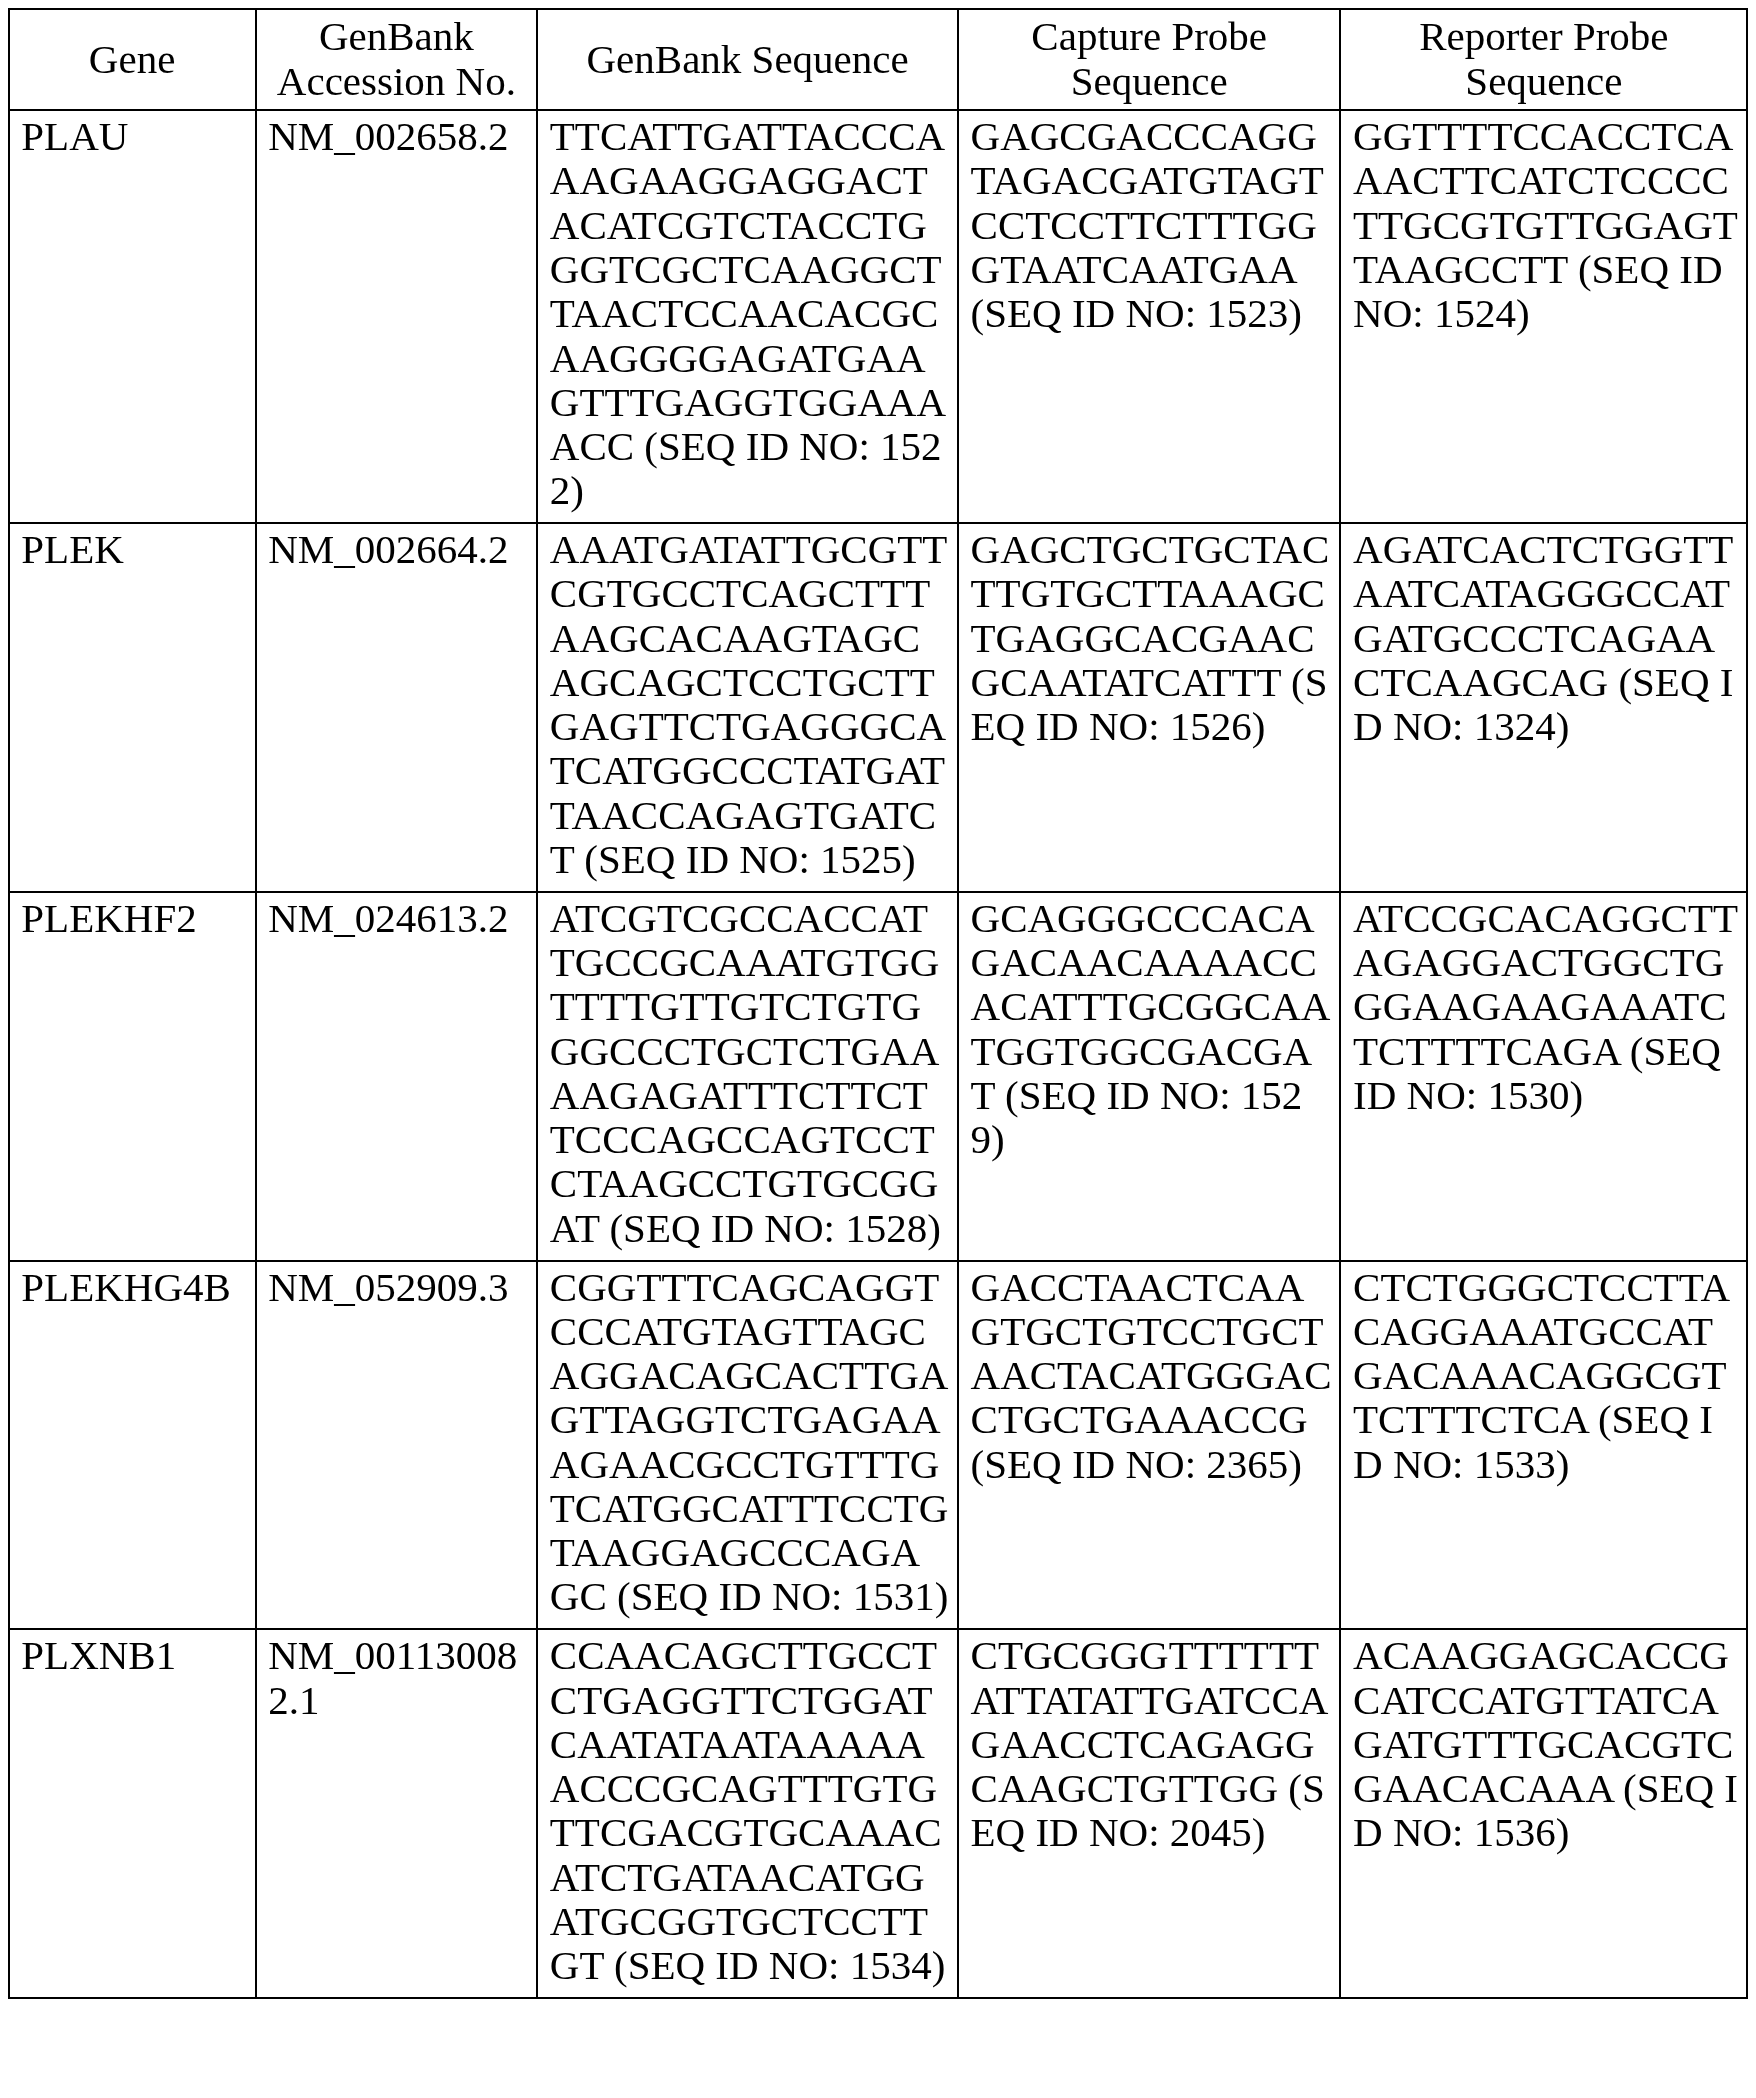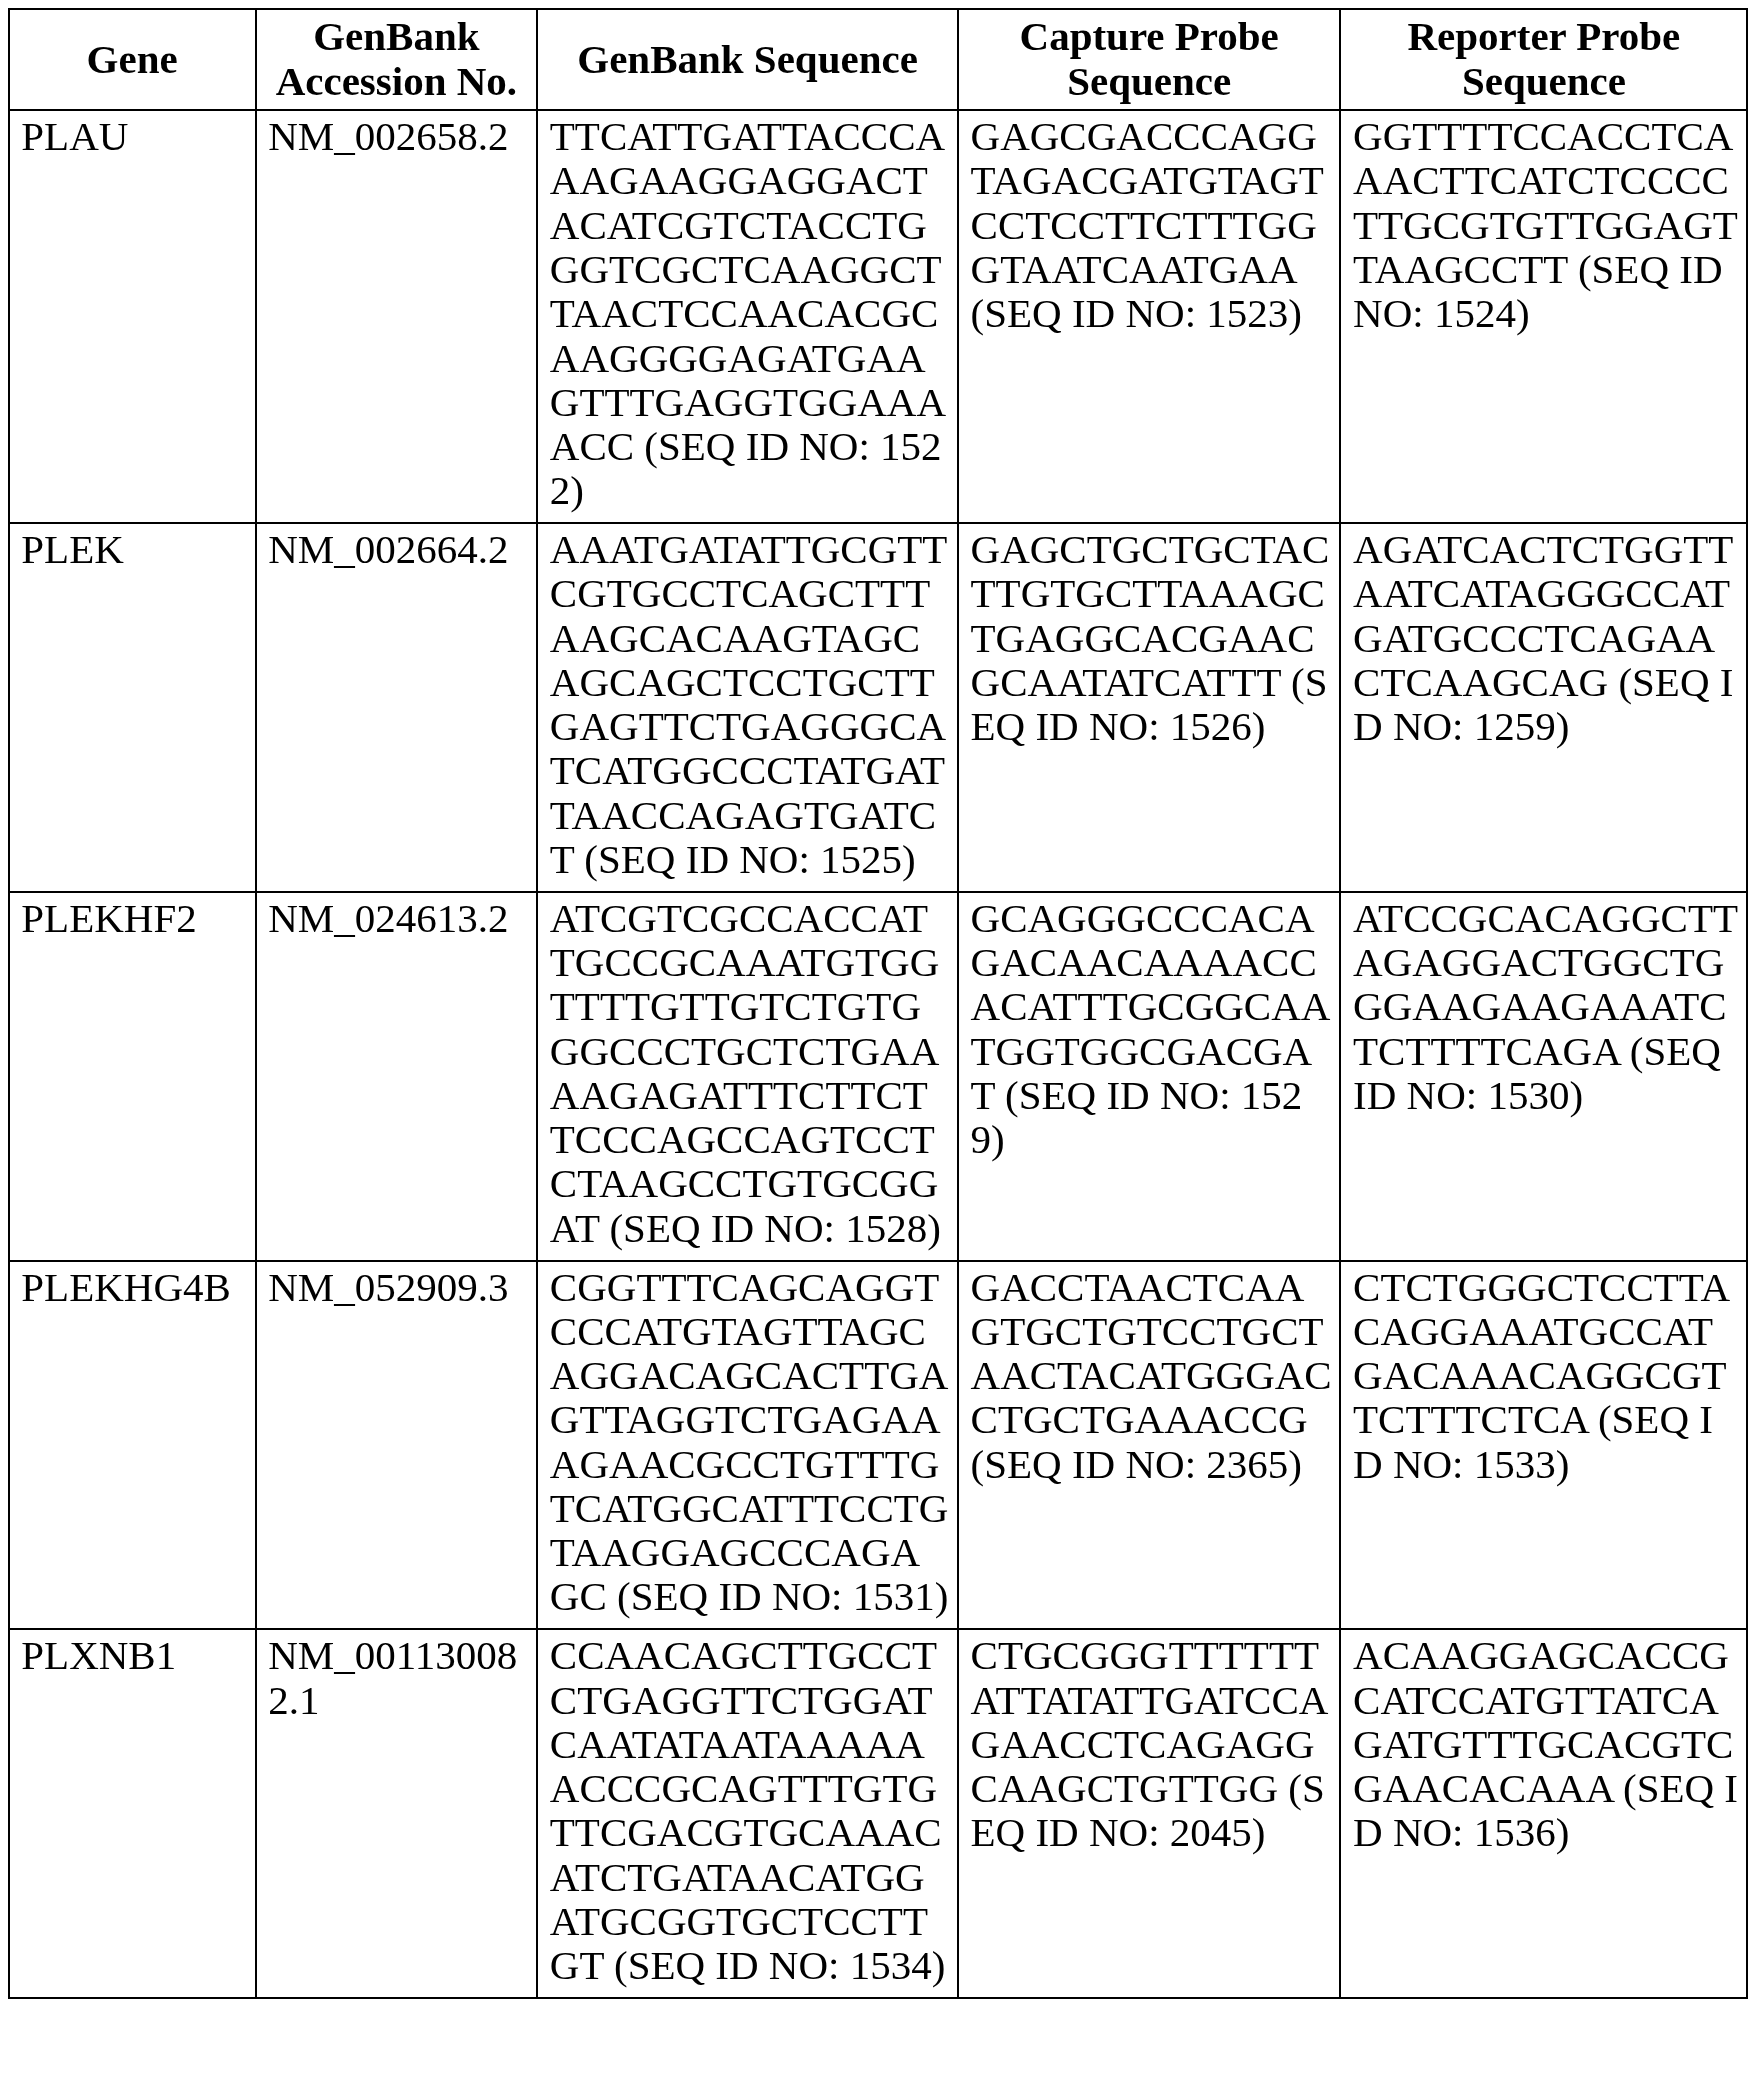--- a/index.html
+++ b/index.html
@@ -24,21 +24,21 @@
     table-layout: fixed;
   }
   table.seq-table th,
   table.seq-table td {
     border: 2.9px solid #000000;
     box-sizing: border-box;
   }
   table.seq-table th {
     font-size: 41px;
     line-height: 1.12;
-    font-weight: bold;
+    font-weight: normal;
     text-align: center;
     vertical-align: middle;
     padding: 3.9px 7.7px;
     margin-left: 8px;
   }
   table.seq-table td {
     font-size: 41px;
     line-height: 1.08;
     vertical-align: top;
     text-align: left;
@@ -82,21 +82,21 @@
         <td class="cell-acc">NM_002658.2</td>
         <td class="cell-seq">TTCATTGATTACCCAAAGAAGGAGGACTACATCGTCTACCTGGGTCGCTCAAGGCTTAACTCCAACACGCAAGGGGAGATGAAGTTTGAGGTGGAAAACC (SEQ ID NO: 1522)</td>
         <td class="cell-seq">GAGCGACCCAGGTAGACGATGTAGTCCTCCTTCTTTGGGTAATCAATGAA (SEQ ID NO: 1523)</td>
         <td class="cell-seq">GGTTTTCCACCTCAAACTTCATCTCCCCTTGCGTGTTGGAGTTAAGCCTT (SEQ ID NO: 1524)</td>
       </tr>
       <tr>
         <td class="cell-gene">PLEK</td>
         <td class="cell-acc">NM_002664.2</td>
         <td class="cell-seq">AAATGATATTGCGTTCGTGCCTCAGCTTTAAGCACAAGTAGCAGCAGCTCCTGCTTGAGTTCTGAGGGCATCATGGCCCTATGATTAACCAGAGTGATCT (SEQ ID NO: 1525)</td>
         <td class="cell-seq">GAGCTGCTGCTACTTGTGCTTAAAGCTGAGGCACGAACGCAATATCATTT (SEQ ID NO: 1526)</td>
-        <td class="cell-seq">AGATCACTCTGGTTAATCATAGGGCCATGATGCCCTCAGAACTCAAGCAG (SEQ ID NO: 1259)</td>
+        <td class="cell-seq">AGATCACTCTGGTTAATCATAGGGCCATGATGCCCTCAGAACTCAAGCAG (SEQ ID NO: 1324)</td>
       </tr>
       <tr>
         <td class="cell-gene">PLEKHF2</td>
         <td class="cell-acc">NM_024613.2</td>
         <td class="cell-seq">ATCGTCGCCACCATTGCCGCAAATGTGGTTTTGTTGTCTGTGGGCCCTGCTCTGAAAAGAGATTTCTTCTTCCCAGCCAGTCCTCTAAGCCTGTGCGGAT (SEQ ID NO: 1528)</td>
         <td class="cell-seq">GCAGGGCCCACAGACAACAAAACCACATTTGCGGCAATGGTGGCGACGAT (SEQ ID NO: 1529)</td>
         <td class="cell-seq">ATCCGCACAGGCTTAGAGGACTGGCTGGGAAGAAGAAATCTCTTTTCAGA (SEQ ID NO: 1530)</td>
       </tr>
       <tr>
         <td class="cell-gene">PLEKHG4B</td>

